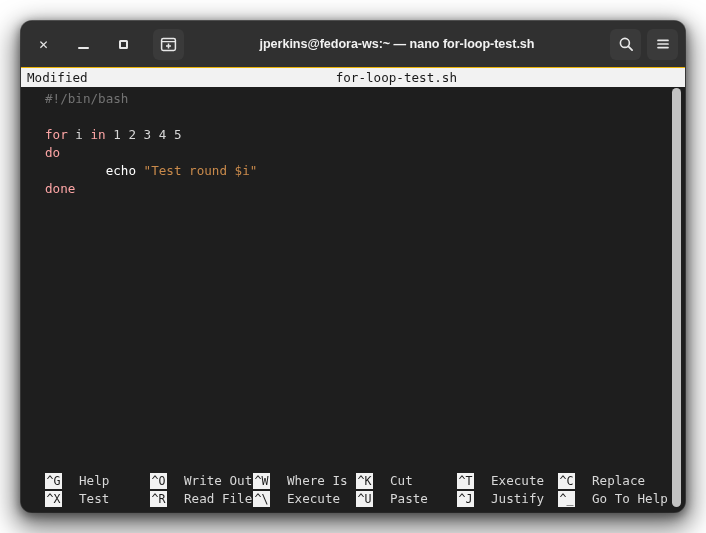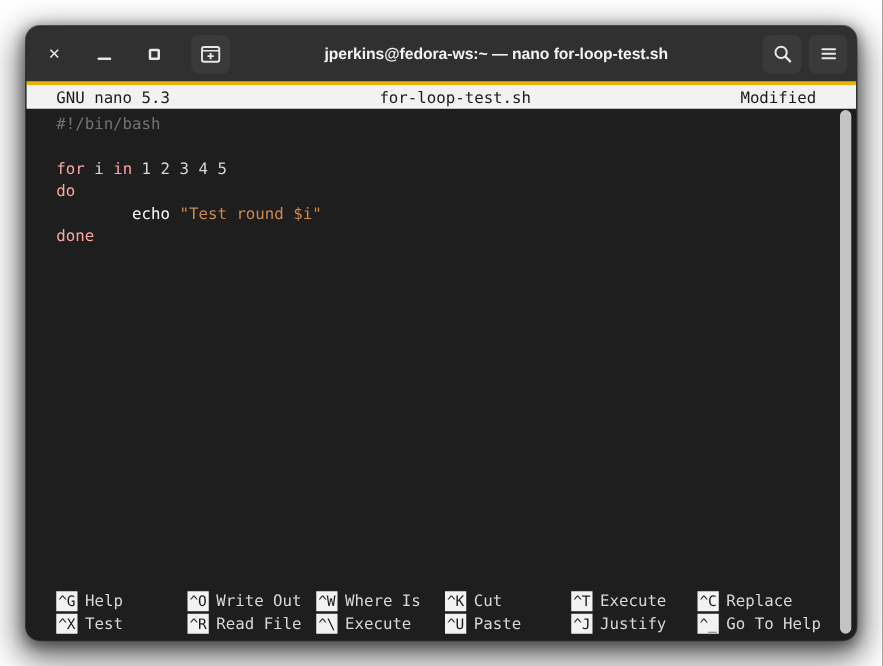--- a/index.html
+++ b/index.html
@@ -42,21 +42,21 @@
     display: flex;
     flex-direction: column;
   }
 
   
   #titlebar {
     position: relative;
     height: 47px;
     flex: 0 0 47px;
     background: #303030;
-    border-bottom: 3px solid #eab308;
+    border-bottom: 1px solid #eab308;
     display: flex;
     align-items: center;
     padding: 0 7px;
   }
 
   .tb-btn {
     width: 31px;
     height: 31px;
     border-radius: 6px;
     display: flex;
@@ -209,21 +209,21 @@
     padding: 0 0px;
     line-height: 16px;
     height: 16px;
     min-width: 17px;
     text-align: center;
     font-family: "DejaVu Sans Mono", "Liberation Mono", monospace;
     font-size: 11.6px;
   }
   .sc-label {
     color: #d8d8d8;
-    padding-left: 6px;
+    padding-left: 17px;
     font-size: 12.6px;
   }
 
   
   #scrollbar-track {
     position: absolute;
     right: 4px;
     top: 20px;
     width: 9px;
     bottom: 5px;
@@ -294,23 +294,22 @@
             <line x1="3" y1="11.6" x2="13" y2="11.6" stroke="#e8e8e8" stroke-width="1.7" stroke-linecap="round"></line>
           </svg>
         </div>
 
       </div>
     </div>
 
     <div id="terminal">
 
       <div id="nano-titleline">
-        <span id="nano-version">GNU nano 5.3</span>
+        <span id="nano-status">Modified</span>
         <span id="nano-filename">for-loop-test.sh</span>
-        <span id="nano-status">Modified</span>
       </div>
 
       <div id="editor"><div class="code-line"><span class="tok-comment">#!/bin/bash</span></div><div class="code-line">&nbsp;</div><div class="code-line"><span class="tok-keyword">for</span><span class="tok-plain"> </span><span class="tok-plain">i</span><span class="tok-plain"> </span><span class="tok-keyword">in</span><span class="tok-plain"> 1 2 3 4 5</span></div><div class="code-line"><span class="tok-keyword">do</span></div><div class="code-line"><span class="tok-plain">        </span><span class="tok-builtin">echo</span><span class="tok-plain"> </span><span class="tok-string">"Test round $i"</span></div><div class="code-line"><span class="tok-keyword">done</span></div></div>
 
       <div id="shortcutbar">
           <div class="sc-col w1">
             <div class="sc-row"><span class="sc-key">^G</span><span class="sc-label">Help</span></div>
             <div class="sc-row"><span class="sc-key">^X</span><span class="sc-label">Test</span></div>
           </div>
           <div class="sc-col w2">

